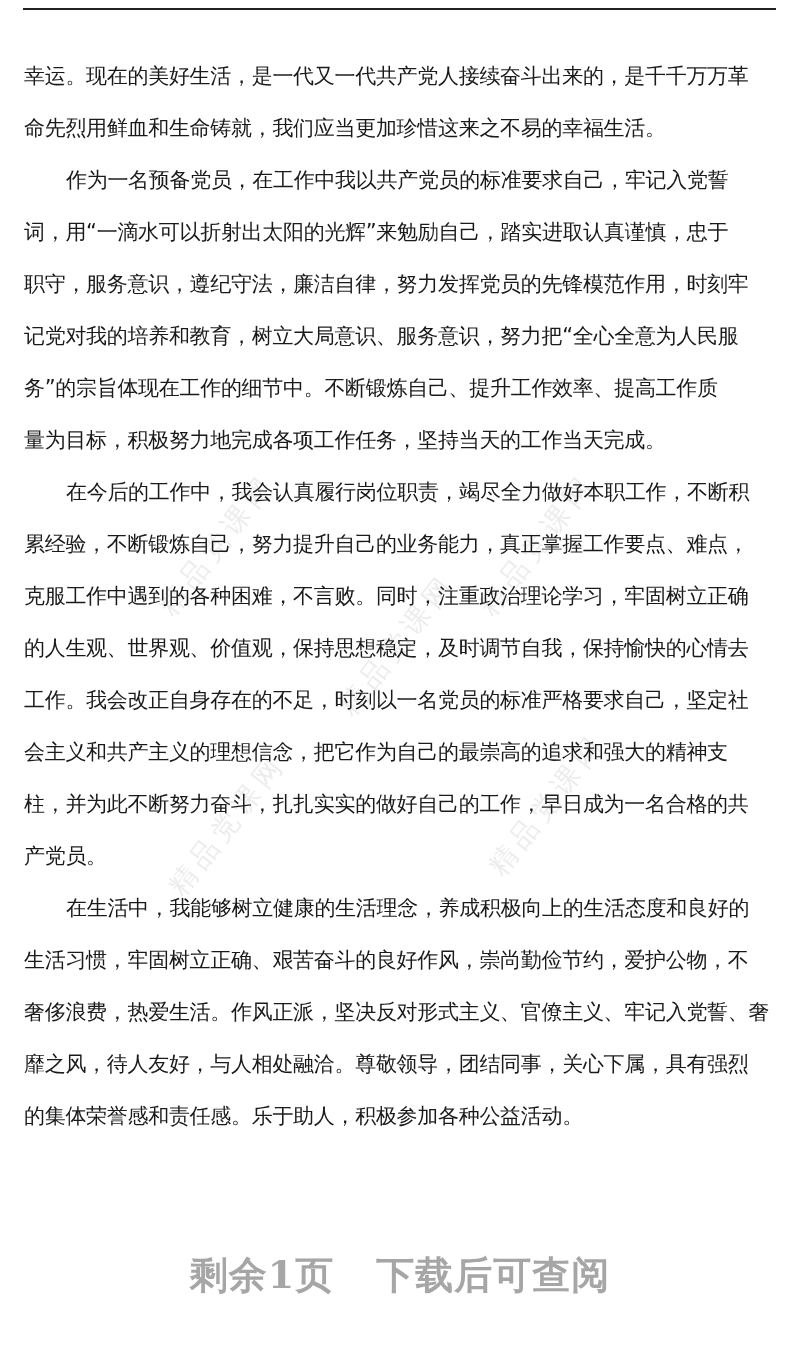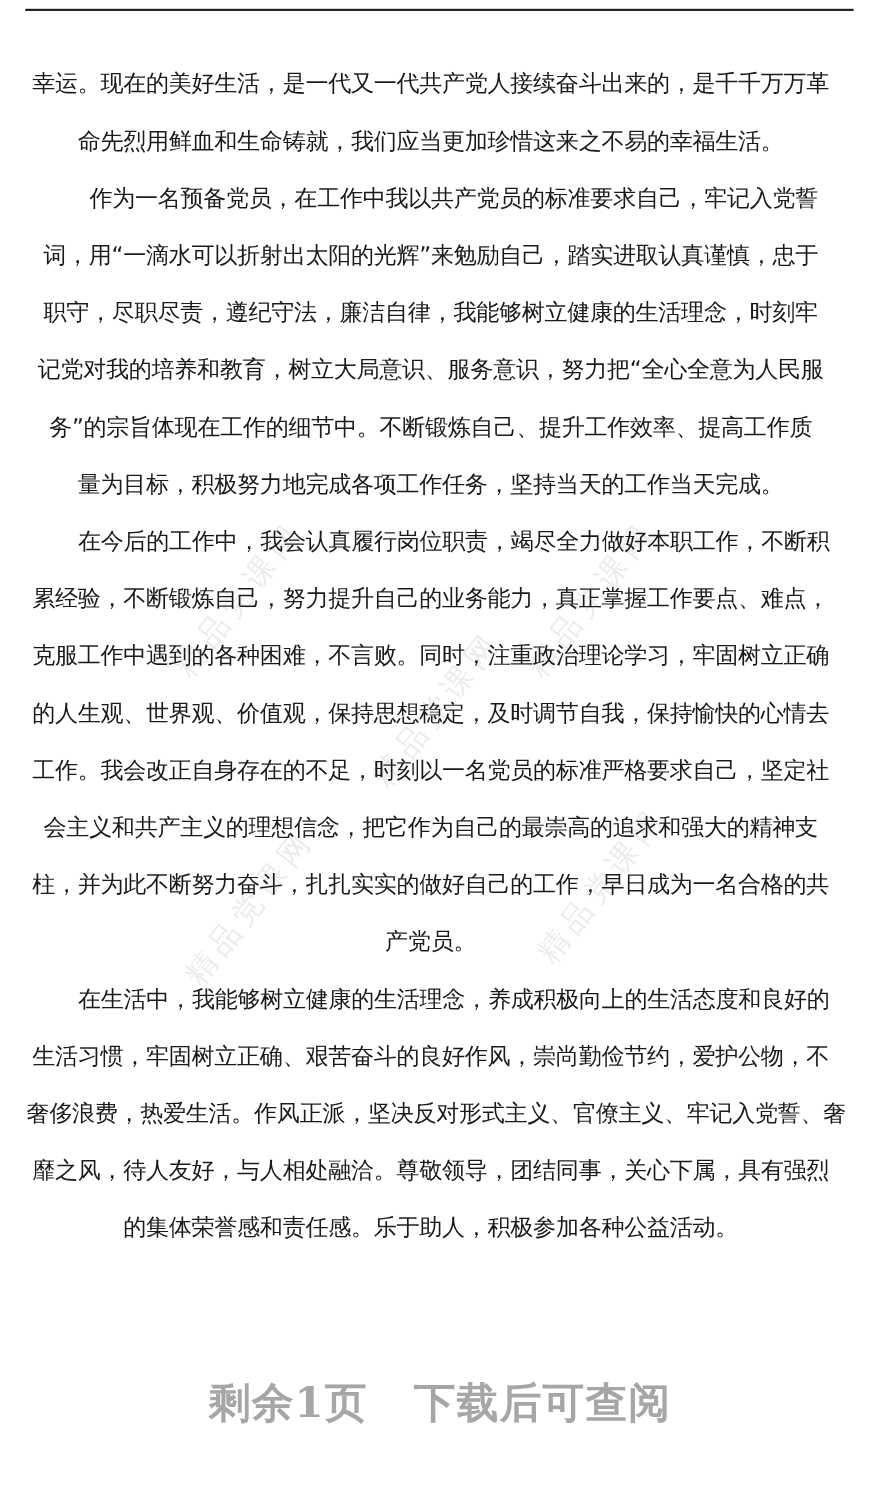--- a/index.html
+++ b/index.html
@@ -6,21 +6,21 @@
   body {
     width: 800px; height: 1354px; position: relative; overflow: hidden;
     font-family: "DejaVu Sans", "Liberation Sans", sans-serif;
     color: #1a1a1a;
   }
   .top-rule {
     position: absolute; left: 23px; top: 8px; width: 753px; height: 2px;
     background: #222;
   }
   .content { position: absolute; left: 24px; top: 50px; width: 735px; }
-  .para { margin: 0; text-align: center; }
+  .para { margin: 0; }
   .line {
     display: block; white-space: nowrap;
     font-size: 21px; line-height: 52px; height: 52px;
     letter-spacing: -0.3px;
   }
   .indent { padding-left: 42px; }
   .watermark {
     position: absolute; font-size: 28px; color: rgba(200,200,200,0.35);
     transform: rotate(-52deg); transform-origin: left top; white-space: nowrap;
     letter-spacing: 6px; pointer-events: none;
@@ -44,21 +44,21 @@
 <div class="watermark" style="left:330px; top:700px;">精品党课网</div>
 
 <div class="content">
   <div class="para">
     <span class="line">幸运。现在的美好生活，是一代又一代共产党人接续奋斗出来的，是千千万万革</span>
     <span class="line">命先烈用鲜血和生命铸就，我们应当更加珍惜这来之不易的幸福生活。</span>
   </div>
   <div class="para">
     <span class="line indent">作为一名预备党员，在工作中我以共产党员的标准要求自己，牢记入党誓</span>
     <span class="line">词，用“一滴水可以折射出太阳的光辉”来勉励自己，踏实进取认真谨慎，忠于</span>
-    <span class="line">职守，尽职尽责，遵纪守法，廉洁自律，我能够树立健康的生活理念，时刻牢</span>
+    <span class="line">职守，服务意识，遵纪守法，廉洁自律，努力发挥党员的先锋模范作用，时刻牢</span>
     <span class="line">记党对我的培养和教育，树立大局意识、服务意识，努力把“全心全意为人民服</span>
     <span class="line">务”的宗旨体现在工作的细节中。不断锻炼自己、提升工作效率、提高工作质</span>
     <span class="line">量为目标，积极努力地完成各项工作任务，坚持当天的工作当天完成。</span>
   </div>
   <div class="para">
     <span class="line indent">在今后的工作中，我会认真履行岗位职责，竭尽全力做好本职工作，不断积</span>
     <span class="line">累经验，不断锻炼自己，努力提升自己的业务能力，真正掌握工作要点、难点，</span>
     <span class="line">克服工作中遇到的各种困难，不言败。同时，注重政治理论学习，牢固树立正确</span>
     <span class="line">的人生观、世界观、价值观，保持思想稳定，及时调节自我，保持愉快的心情去</span>
     <span class="line">工作。我会改正自身存在的不足，时刻以一名党员的标准严格要求自己，坚定社</span>

